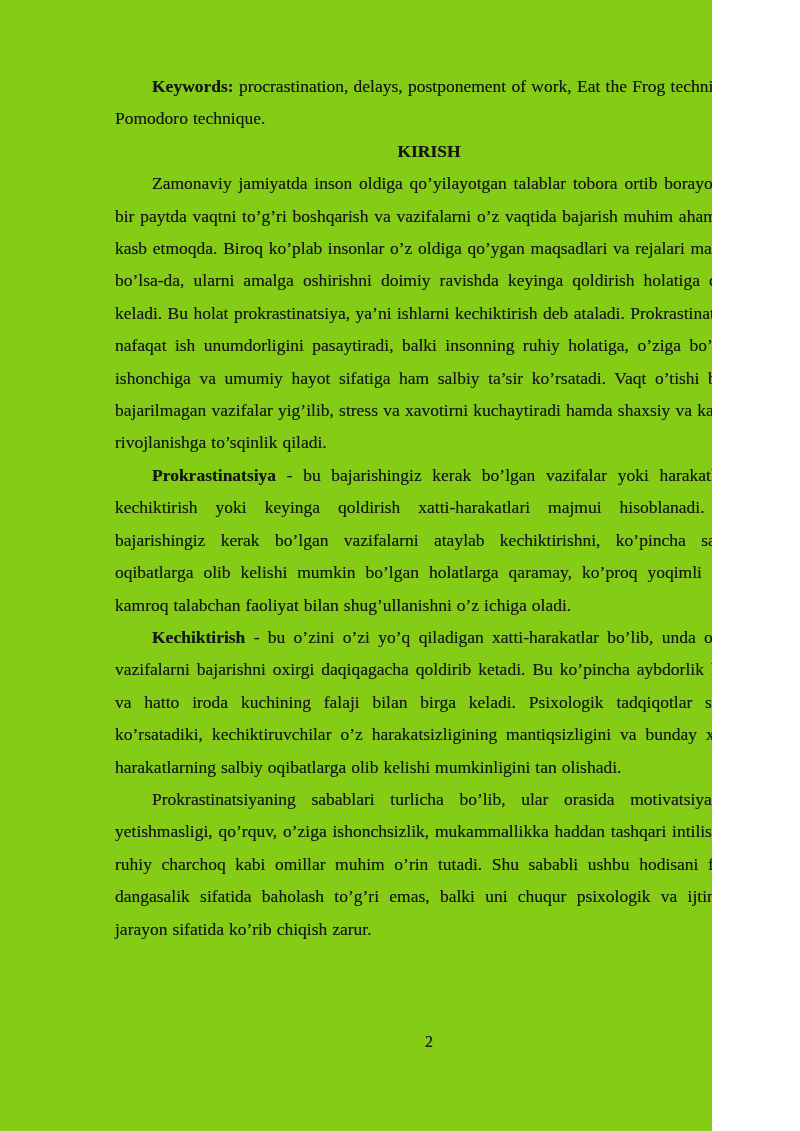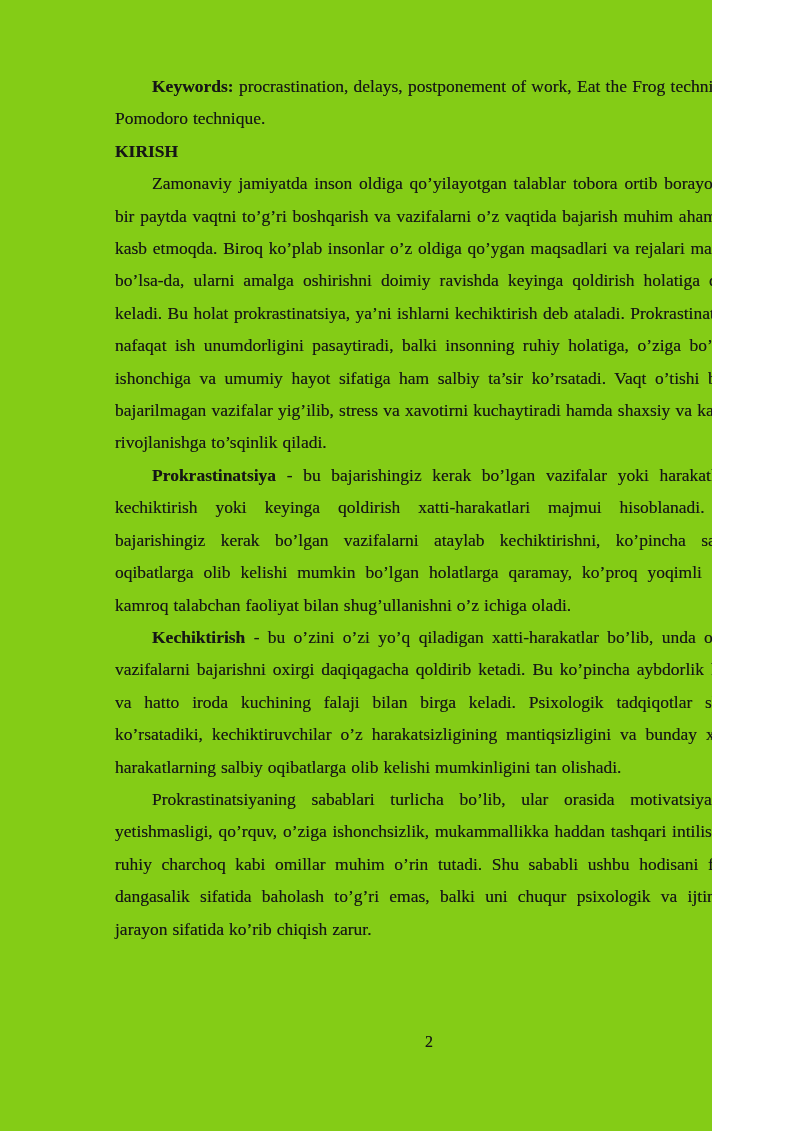--- a/index.html
+++ b/index.html
@@ -32,20 +32,21 @@
     margin: 0;
     text-indent: 37px;
   }
   .para b.lead {
     font-weight: bold;
   }
   .heading {
     margin: 0;
     font-size: 17.5px;
     font-weight: bold;
+    text-align: center;
     text-indent: 0;
     line-height: 32.4px;
   }
   .footer {
     position: absolute;
     left: 115px;
     top: 1031px;
     width: 628px;
     text-align: center;
     font-size: 16px;

